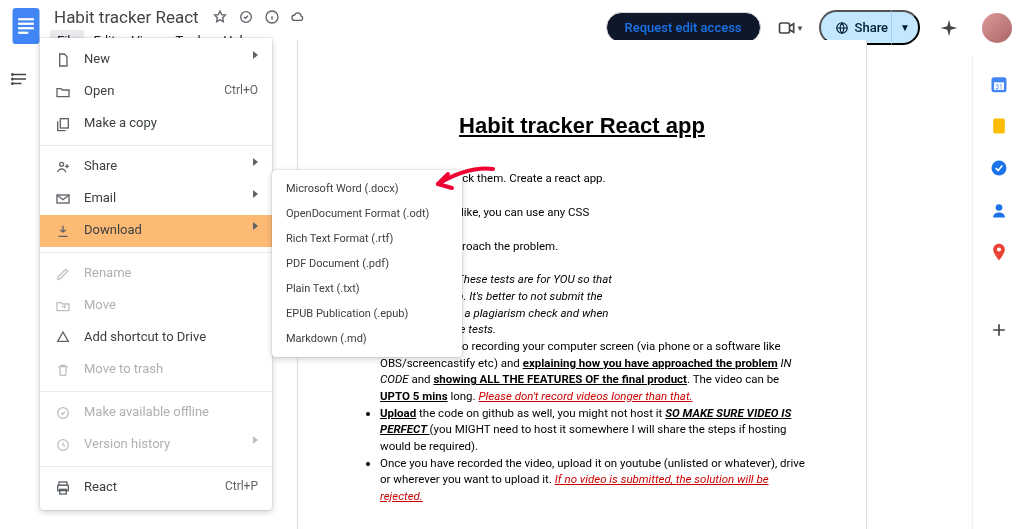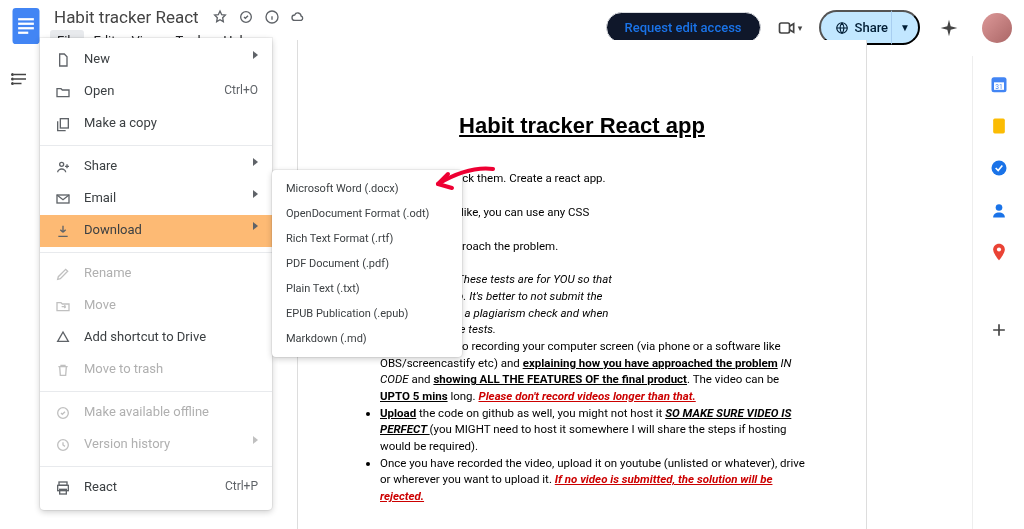--- a/index.html
+++ b/index.html
@@ -52,21 +52,21 @@
 
   
   .doc-area { position:absolute; top:40px; left: 200px; right: 60px; bottom:0; overflow:hidden; }
   .page { width: 570px; margin: 0 auto; background:#fff; border:1px solid #ddd; border-top:none; padding: 70px 60px 40px 60px; font-family: Arial, sans-serif; color:#000; font-size:12px; line-height:1.45; min-height:700px; }
   .page h1 { text-align:center; font-size:22px; font-weight:bold; text-decoration:underline; font-family: Arial; margin-bottom:28px; }
   .page p, .page li { font-size:11.5px; }
   .page ul { list-style: disc; padding-left: 22px; }
   .bold { font-weight:bold; }
   .ul { text-decoration: underline; }
   .ital { font-style: italic; }
-  .red-u-b { color:#c00; font-weight:bold; text-decoration:underline; font-style:italic; }
+  .red-u-b { color:#c00; font-weight:normal; text-decoration:underline; font-style:italic; }
 
   
   .arrow-annot { position:absolute; top: 164px; left: 418px; z-index:25; pointer-events:none; }
 </style>
 </head>
 <body>
 
 <div class="header">
   <div class="doc-icon">
     <svg viewBox="0 0 24 32">

